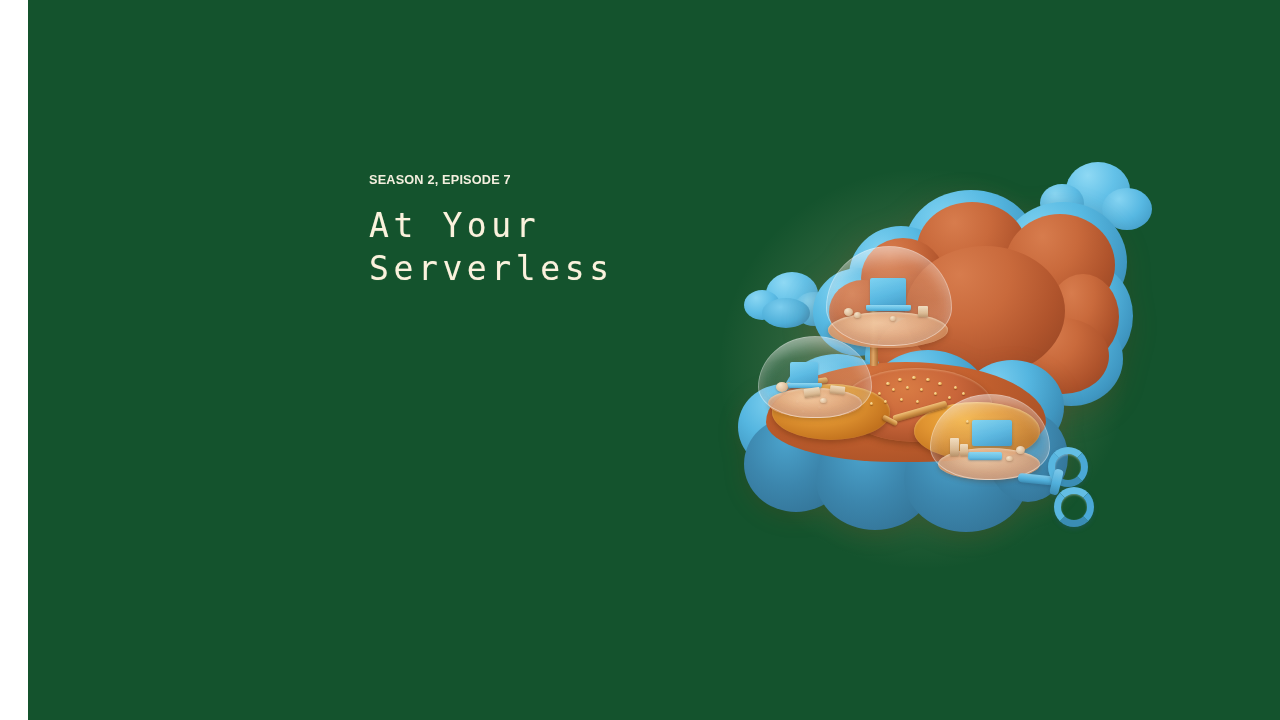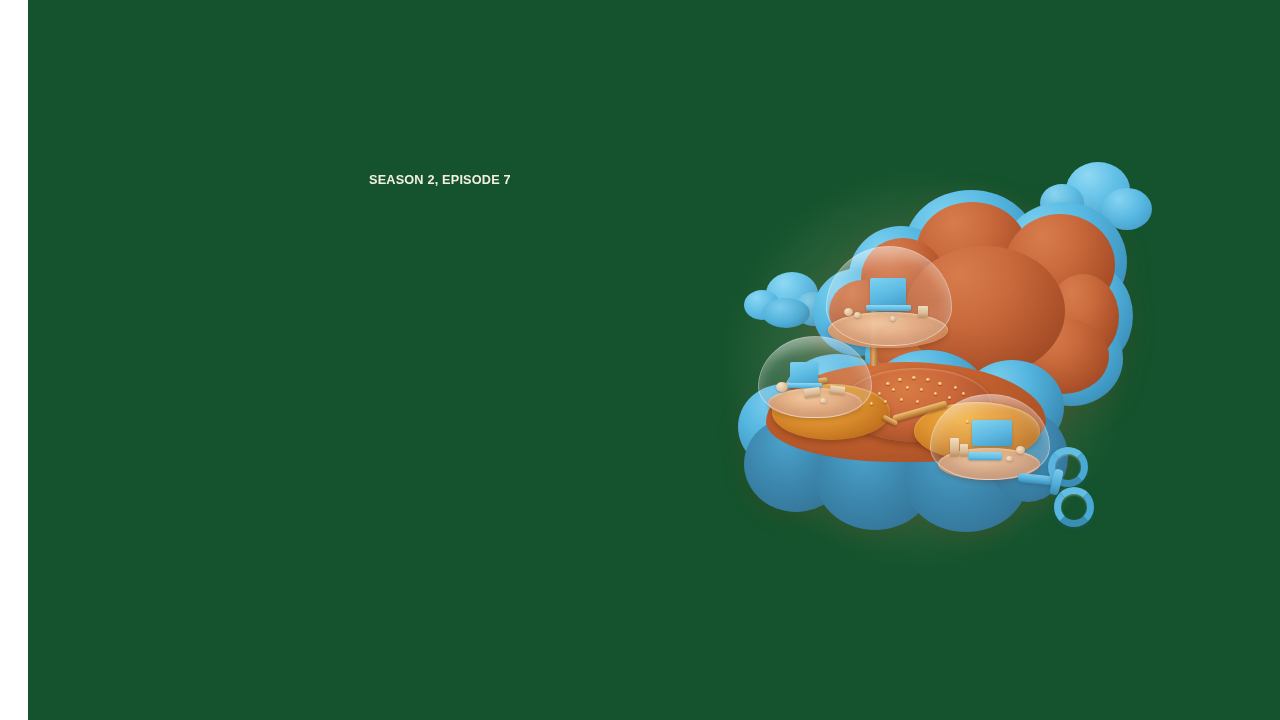--- a/index.html
+++ b/index.html
@@ -204,20 +204,22 @@
     pointer-events:none;
   }
 </style>
 </head>
 <body>
 
 <div id="stage">
 
   <div id="text-block">
     <div id="eyebrow">SEASON 2, EPISODE 7</div>
+    <div id="title">At Your
+Serverless</div>
   </div>
 
   <div id="art">
 
     <div id="haze"></div>
 
     <div class="float-cloud" style="left:322px;top:12px;width:115px;height:78px;">
       <div class="fc-lobe" style="left:26px;top:0px;width:64px;height:56px;
            background:radial-gradient(ellipse at 34% 24%,#8fd9f4,#63c1e8 45%,#49a3cd 100%);"></div>
       <div class="fc-lobe" style="left:0px;top:22px;width:44px;height:38px;

